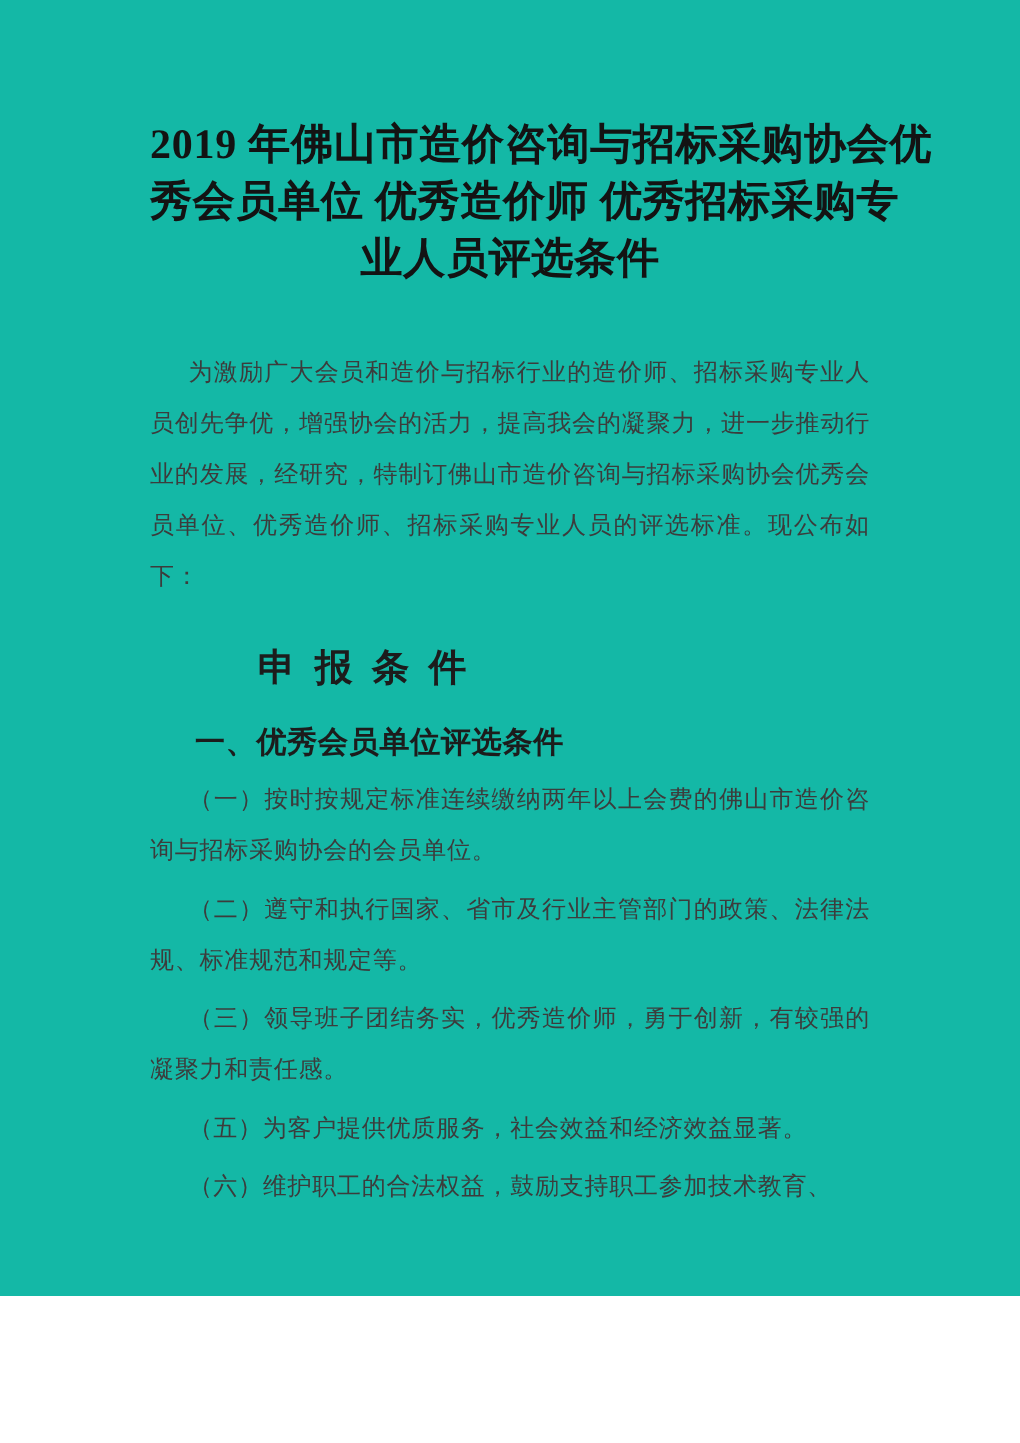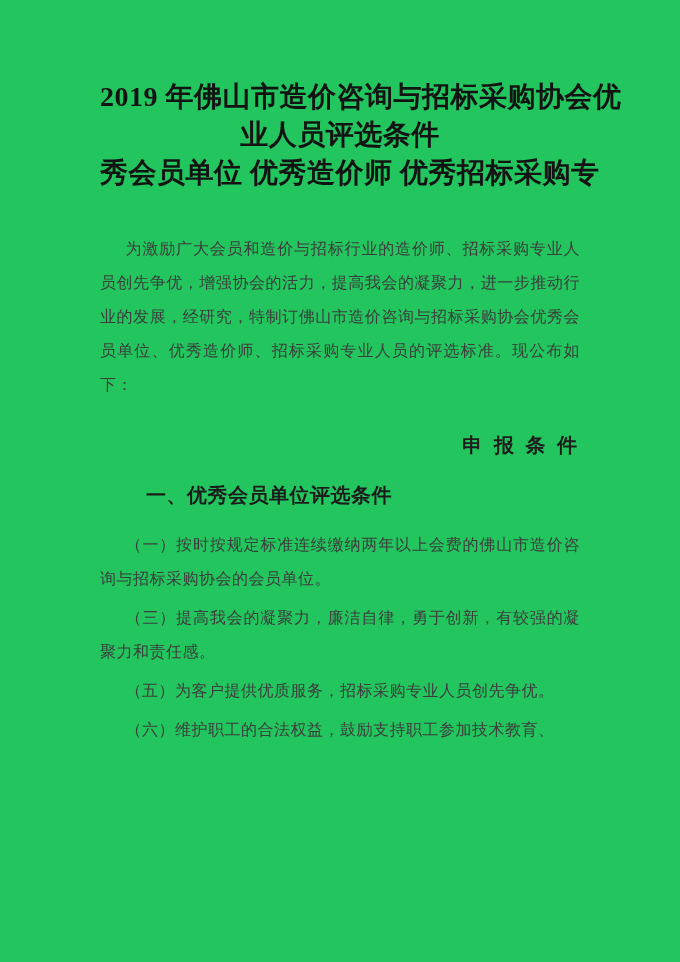--- a/index.html
+++ b/index.html
@@ -3,23 +3,23 @@
 <meta charset="utf-8">
 <style>
   html, body {
     margin: 0;
     padding: 0;
     background: #ffffff;
   }
   .page {
     position: relative;
     width: 680px;
-    height: 962px;
+    height: 864px;
     box-sizing: border-box;
-    background: #22c55e;
+    background: #14b8a6;
     padding: 78px 100px 0 100px;
     overflow: hidden;
     font-family: "Liberation Serif", "DejaVu Serif", serif;
     color: #3c3c3c;
   }
   .title {
     margin: 0;
     font-size: 28px;
     line-height: 38px;
     font-weight: bold;
@@ -40,58 +40,59 @@
     text-align-last: left;
     text-indent: 1.6em;
     color: #3c3c3c;
     letter-spacing: 0.5px;
   }
   .intro {
     margin-top: 40px;
   }
   .section-heading {
     margin: 26px 0 16px 72px;
-    font-size: 20px;
+    font-size: 25px;
     line-height: 34px;
     font-weight: bold;
-    text-align: right;
+    text-align: left;
     letter-spacing: 3px;
     color: #1c1c1c;
     font-family: "Liberation Sans", "DejaVu Sans", sans-serif;
   }
   .subsection-heading {
-    margin: 16px;
+    margin: 0;
     font-size: 20px;
     line-height: 34px;
     font-weight: bold;
     text-indent: 1.5em;
     color: #1c1c1c;
     letter-spacing: 0.5px;
     font-family: "Liberation Sans", "DejaVu Sans", sans-serif;
   }
   .item {
     margin-top: 5px;
     font-family: Liberation Serif, serif;
   }
 </style>
 </head>
 <body>
 
 <div class="page">
 
   <h1 class="title">
     <span class="title-line">2019 年佛山市造价咨询与招标采购协会优</span>
+    <span class="title-line">秀会员单位 优秀造价师 优秀招标采购专</span>
     <span class="title-line">业人员评选条件</span>
-    <span class="title-line">秀会员单位 优秀造价师 优秀招标采购专</span>
   </h1>
 
   <p class="body-par intro">为激励广大会员和造价与招标行业的造价师、招标采购专业人员创先争优，增强协会的活力，提高我会的凝聚力，进一步推动行业的发展，经研究，特制订佛山市造价咨询与招标采购协会优秀会员单位、优秀造价师、招标采购专业人员的评选标准。现公布如下：</p>
 
   <h2 class="section-heading">申 报 条 件</h2>
 
   <h3 class="subsection-heading">一、优秀会员单位评选条件</h3>
 
   <p class="body-par item">（一）按时按规定标准连续缴纳两年以上会费的佛山市造价咨询与招标采购协会的会员单位。</p>
-  <p class="body-par item">（三）提高我会的凝聚力，廉洁自律，勇于创新，有较强的凝聚力和责任感。</p>
-  <p class="body-par item">（五）为客户提供优质服务，招标采购专业人员创先争优。</p>
+  <p class="body-par item">（二）遵守和执行国家、省市及行业主管部门的政策、法律法规、标准规范和规定等。</p>
+  <p class="body-par item">（三）领导班子团结务实，优秀造价师，勇于创新，有较强的凝聚力和责任感。</p>
+  <p class="body-par item">（五）为客户提供优质服务，社会效益和经济效益显著。</p>
   <p class="body-par item">（六）维护职工的合法权益，鼓励支持职工参加技术教育、</p>
 
 </div>
 
 </body></html>

